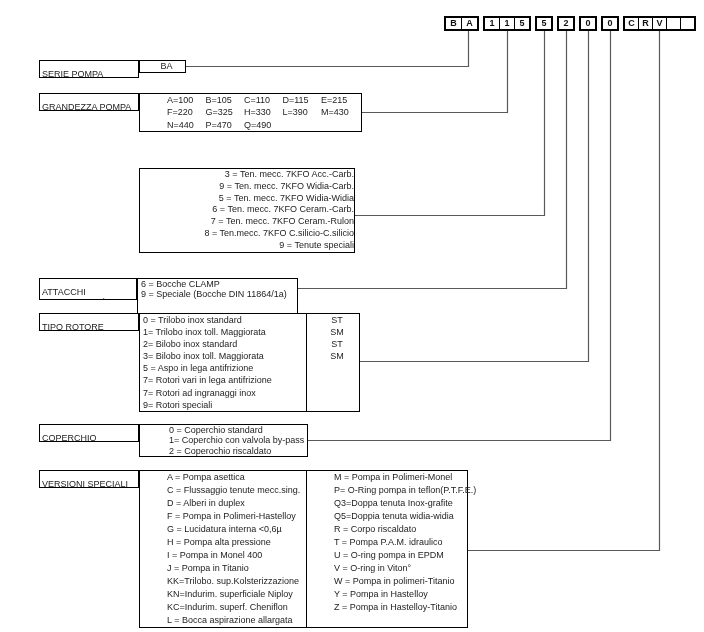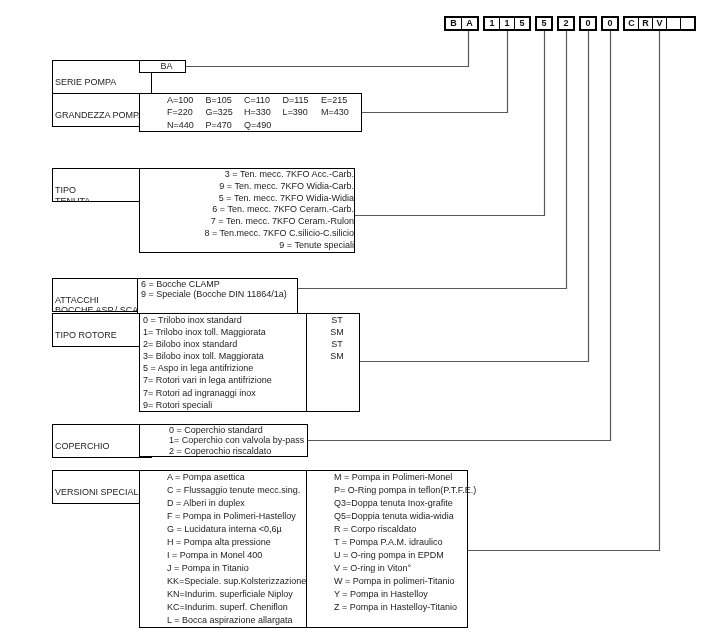--- a/index.html
+++ b/index.html
@@ -6,21 +6,21 @@
   #page{position:relative;width:704px;height:632px;background:#ffffff;
         font-family:"Liberation Sans",sans-serif;color:#1c1c1c;overflow:hidden;}
   svg.lines{position:absolute;left:0;top:0;width:704px;height:632px;pointer-events:none;}
   .cgroup{position:absolute;top:16px;height:15px;display:flex;border:2px solid #000;
           box-sizing:border-box;background:#fff;}
   .ccell{flex:1;border-left:1px solid #000;font-weight:bold;font-size:9px;
          text-align:center;line-height:11px;color:#111;}
   .ccell:first-child{border-left:none;}
   .box{position:absolute;border:1px solid #000;box-sizing:border-box;background:#fff;
        font-size:9px;line-height:11px;}
-  .lblbox{padding:16px 2px;white-space:nowrap;overflow:hidden;margin-left:13px;}
+  .lblbox{padding:8px 2px;white-space:nowrap;overflow:hidden;}
   .r{padding-left:3px;white-space:nowrap;overflow:hidden;}
   .gr-row{height:12.3px;line-height:12.3px;margin-left:24px;}
   .tn-row{height:11.8px;line-height:11.8px;text-align:right;}
   .at-row{height:10px;line-height:10px;}
   .ro-row{height:12.1px;line-height:12.1px;}
   .co-row{height:10.3px;line-height:10.3px;padding-left:29px;}
   .ve-row{height:13px;line-height:13px;}
   .gcol{display:inline-block;width:38.5px;}
   .center{text-align:center;padding-left:8px;}
   .divider{position:absolute;top:0;bottom:0;left:166px;width:0;border-left:1px solid #000;}
@@ -79,24 +79,20 @@
       <span class="gcol">A=100</span><span class="gcol">B=105</span><span class="gcol">C=110</span><span class="gcol">D=115</span><span class="gcol">E=215</span>
     </div>
     <div class="r gr-row">
       <span class="gcol">F=220</span><span class="gcol">G=325</span><span class="gcol">H=330</span><span class="gcol">L=390</span><span class="gcol">M=430</span>
     </div>
     <div class="r gr-row">
       <span class="gcol">N=440</span><span class="gcol">P=470</span><span class="gcol">Q=490</span>
     </div>
   </div>
 
-  <div class="box lblbox" style="left:39px;top:168px;width:100px;height:25px">
-    <div>TIPO</div>
-    <div>TENUTA</div>
-  </div>
   <div class="box" style="left:139px;top:168px;width:216px;height:85px">
     <div class="r tn-row">3 = Ten. mecc. 7KFO Acc.-Carb.</div>
     <div class="r tn-row">9 = Ten. mecc. 7KFO Widia-Carb.</div>
     <div class="r tn-row">5 = Ten. mecc. 7KFO Widia-Widia</div>
     <div class="r tn-row">6 = Ten. mecc. 7KFO Ceram.-Carb.</div>
     <div class="r tn-row">7 = Ten. mecc. 7KFO Ceram.-Rulon</div>
     <div class="r tn-row">8 = Ten.mecc. 7KFO C.silicio-C.silicio</div>
     <div class="r tn-row">9 = Tenute speciali</div>
   </div>
 
@@ -143,21 +139,21 @@
     <div class="divider"></div>
     <div class="colwrap" style="left:0;width:166px">
       <div class="r ve-row">A = Pompa asettica</div>
       <div class="r ve-row">C = Flussaggio tenute mecc.sing.</div>
       <div class="r ve-row">D = Alberi in duplex</div>
       <div class="r ve-row">F = Pompa in Polimeri-Hastelloy</div>
       <div class="r ve-row">G = Lucidatura interna &lt;0,6µ</div>
       <div class="r ve-row">H = Pompa alta pressione</div>
       <div class="r ve-row">I = Pompa in Monel 400</div>
       <div class="r ve-row">J = Pompa in Titanio</div>
-      <div class="r ve-row">KK=Speciale. sup.Kolsterizzazione</div>
+      <div class="r ve-row">KK=Trilobo. sup.Kolsterizzazione</div>
       <div class="r ve-row">KN=Indurim. superficiale Niploy</div>
       <div class="r ve-row">KC=Indurim. superf. Cheniflon</div>
       <div class="r ve-row">L = Bocca aspirazione allargata</div>
     </div>
     <div class="colwrap" style="left:167px;width:162px">
       <div class="r ve-row">M = Pompa in Polimeri-Monel</div>
       <div class="r ve-row">P= O-Ring pompa in teflon(P.T.F.E.)</div>
       <div class="r ve-row">Q3=Doppa tenuta Inox-grafite</div>
       <div class="r ve-row">Q5=Doppia tenuta widia-widia</div>
       <div class="r ve-row">R = Corpo riscaldato</div>

